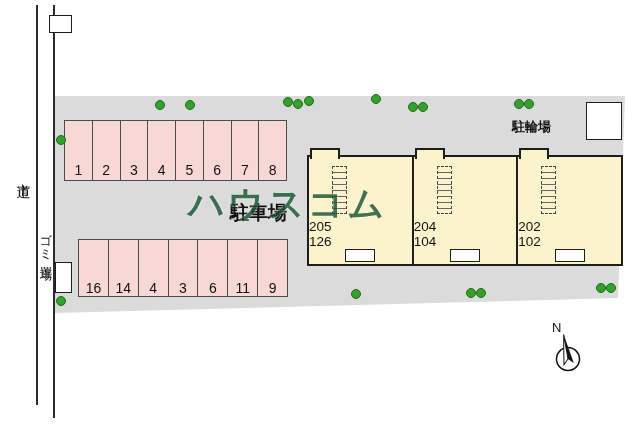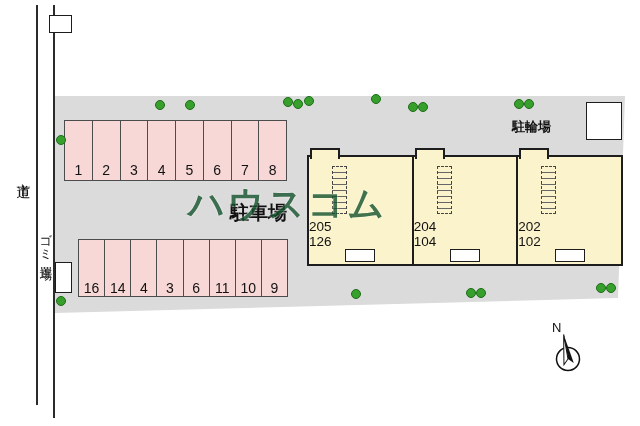--- a/index.html
+++ b/index.html
@@ -104,23 +104,20 @@
     <div class="pspace topnum">
         <span>3</span>
       </div>
     <div class="pspace topnum">
         <span>6</span>
       </div>
     <div class="pspace topnum">
         <span>11</span>
       </div>
     <div class="pspace topnum">
-        <span>10</span>
-      </div>
-    <div class="pspace topnum">
         <span>9</span>
       </div>
   </div>
 
   <div class="building">
     <div class="unit">
       <div class="bump"></div>
       <div class="stairs"></div>
       <div class="unit-label">
         <div>205</div>

